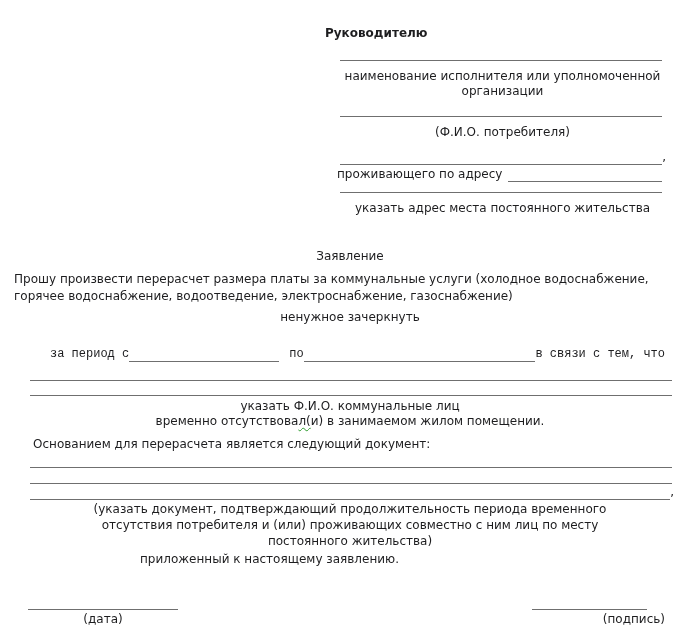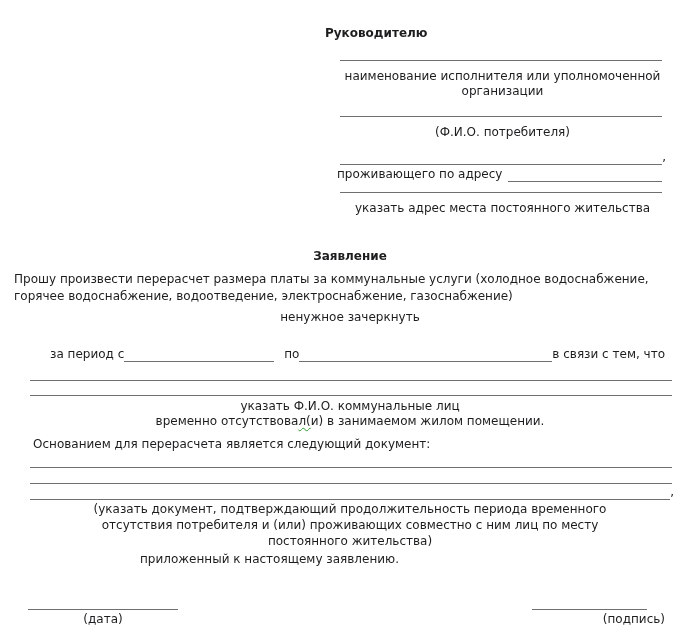--- a/index.html
+++ b/index.html
@@ -21,27 +21,27 @@
   .hdr-caption{ text-align:center;margin-top:8px;}
   .h-line2{margin:16px 18px 0 15px;height:1px;}
   .h-line3{display:flex;align-items:flex-end;margin:10px 14px 0 15px;}
   .h-line3 .rule{height:14px;}
   .addr-row{display:flex;align-items:flex-end;margin:2px 18px 0 12px;}
   .addr-row .lbl{white-space:nowrap;padding-right:6px;}
   .addr-row .rule{height:14px;}
   .h-line4{margin:9px 18px 0 15px;height:1px;}
 
   
-  .title{margin-top:33px;text-align:center;font-weight:bold;}
+  .title{margin-top:33px;text-align:center;font-weight:normal;}
   .request{margin:7px 14px 0 14px;text-align:left;line-height:17px;}
   .strike-note{margin-top:5px;text-align:center;}
 
   
   .period{display:flex;align-items:flex-end;margin:22px 35px 0 50px;}
-  .period span{white-space:nowrap;}
+  .period span{white-space:nowrap;font-family:Liberation Mono, monospace;}
   .period .rule{height:14px;}
   .b1{width:150px;margin-right:10px;}
   .b2{flex:1 1 auto;}
 
   
   .fl{margin-left:30px;margin-right:28px;height:1px;}
   .fl-1{margin-top:17px;}
   .fl-2{margin-top:13px;}
   .basis-lines .fl{margin-top:14px;}
   .fl-comma{display:flex;align-items:flex-end;margin:0 26px 0 30px;}

